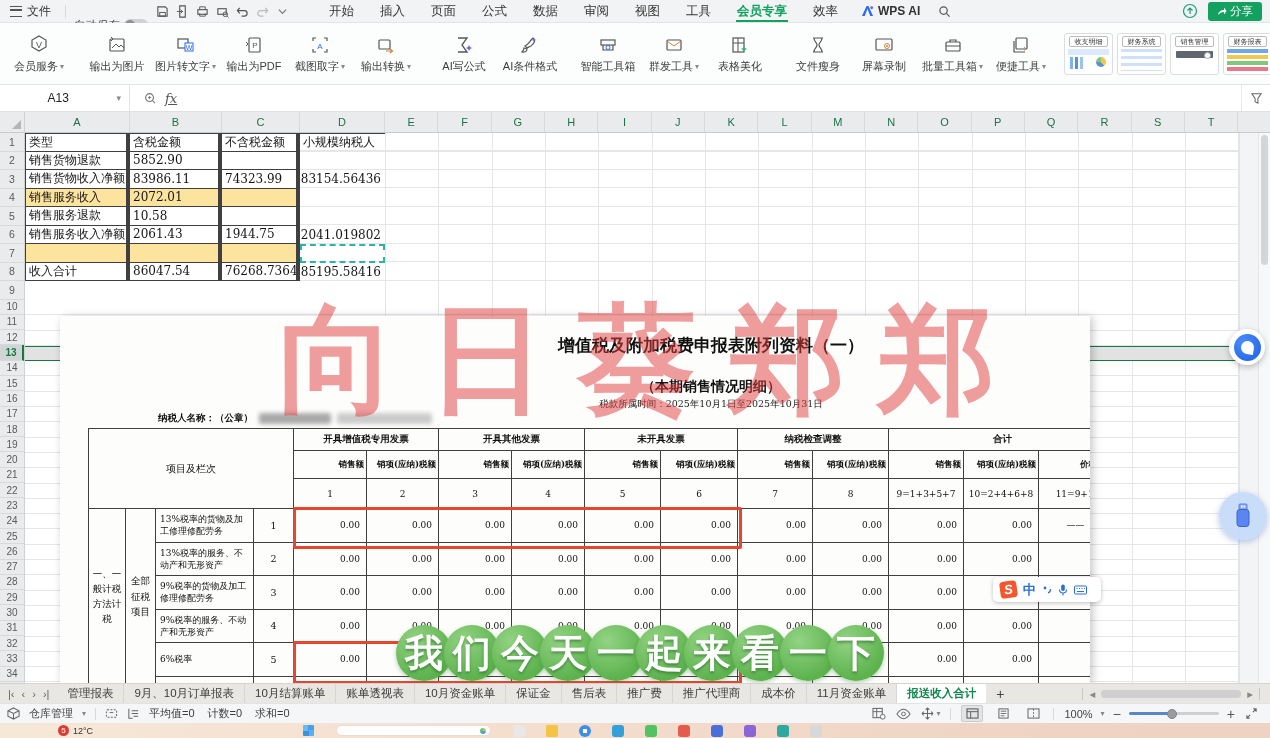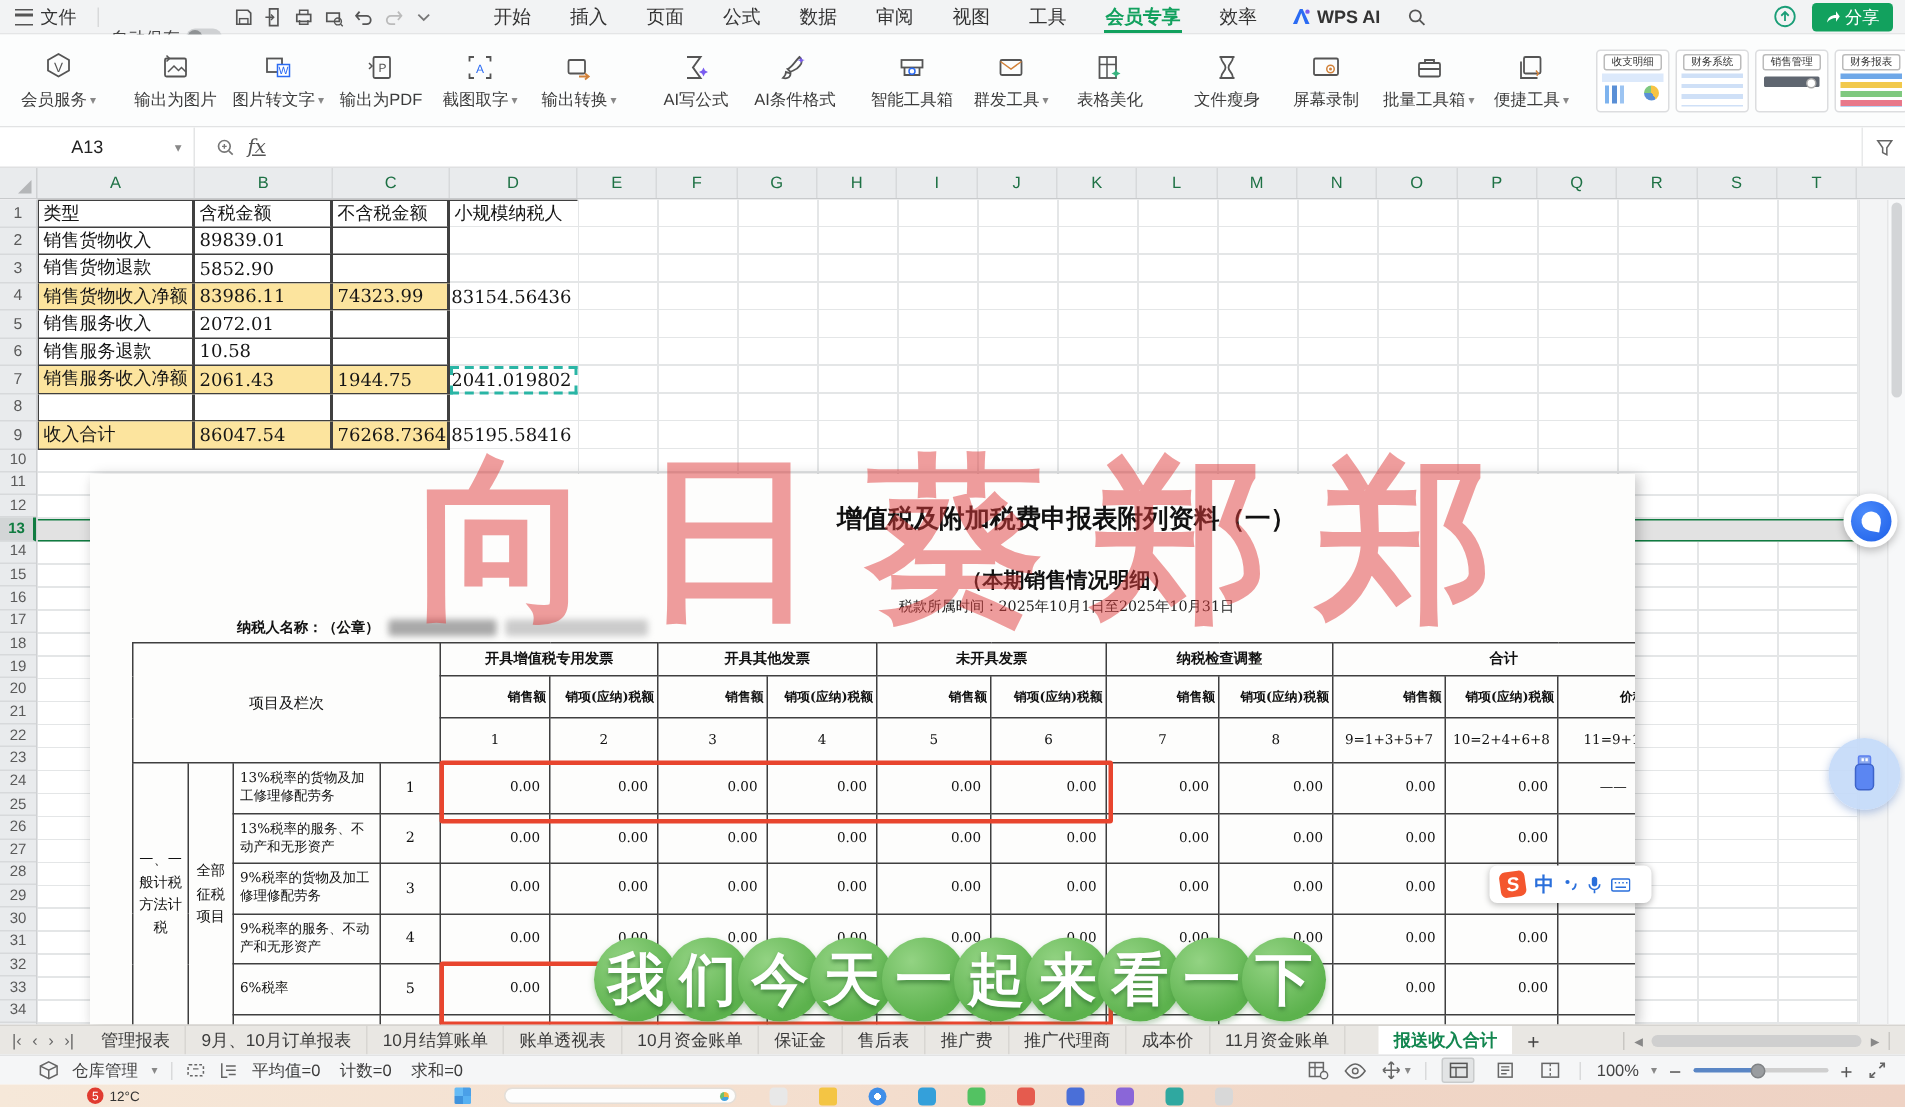--- a/index.html
+++ b/index.html
@@ -89,21 +89,21 @@
   .hlines2{position:absolute;left:25px;top:166.5px;width:1214px;height:384px;z-index:1;
     background:repeating-linear-gradient(180deg,transparent 0 14.3px,#e4e6e7 14.3px 15.3px);}
   .rightstrip{position:absolute;left:1239px;top:0;width:19px;height:550px;background:#f3f4f5;border-left:1px solid #e2e3e4;z-index:2;}
   #row13band{position:absolute;left:25px;top:213px;width:1231px;height:15px;background:#e2e2e2;
     border-top:1.5px solid #107c41;border-bottom:1.5px solid #107c41;box-sizing:border-box;z-index:3;}
 
   
   #sheettable{position:absolute;left:25px;top:0;z-index:4;font-family:"DejaVu Serif",serif;font-size:12px;color:#151515;}
   .srow{display:flex;height:18.5px;box-sizing:border-box;}
   .srow .c{box-sizing:border-box;display:flex;align-items:center;padding:0 3px;background:#fff;
-    border-right:2px solid #404040;border-bottom:1px solid #3f3f3f;overflow:hidden;white-space:nowrap;}
+    border-right:4px solid #404040;border-bottom:1px solid #3f3f3f;overflow:hidden;white-space:nowrap;}
   .srow .ca{width:105px;border-left:1px solid #3f3f3f;}
   .srow .cb{width:92px;}
   .srow .cc{width:78px;}
   .srow .cd{width:85px;background:transparent;border:none;justify-content:flex-end;padding-right:4px;}
   .srow:nth-child(1){border-top:1px solid #3f3f3f;}
   .srow:nth-child(1) .cd{justify-content:flex-start;}
   .srow:nth-child(4) .ca,.srow:nth-child(4) .cb,.srow:nth-child(4) .cc,
   .srow:nth-child(7) .ca,.srow:nth-child(7) .cb,.srow:nth-child(7) .cc,
   .srow:nth-child(9) .ca,.srow:nth-child(9) .cb,.srow:nth-child(9) .cc{background:#fce49e;}
   .srow:nth-child(7) .cd{border:2px dashed #2ab5a5;padding-right:2px;}
@@ -156,30 +156,30 @@
   #vscroll{position:absolute;left:1258px;top:0;width:12px;height:550px;background:#f7f8f9;border-left:1px solid #e5e6e7;z-index:15;}
   #vscroll .thumb{position:absolute;left:2px;top:2px;width:7px;height:130px;border-radius:4px;background:#d3d5d7;}
 
   
   #tabbar{position:absolute;left:0;top:683px;width:1270px;height:20px;background:#e9e7e3;border-top:1px solid #d6d4d0;
     box-sizing:border-box;display:flex;align-items:center;font-size:11.5px;color:#3b3b3b;}
   .tabnav{display:flex;align-items:center;gap:7px;padding:0 8px;color:#666;font-size:11px;}
   .tabnav span{cursor:pointer;}
   .tabs{display:flex;height:100%;}
   .tabs span{display:flex;align-items:center;padding:0 10px;border-right:1px solid #d8d6d2;cursor:pointer;white-space:nowrap;}
-  .tabs span:nth-of-type(12){background:#fff;color:#12864f;font-weight:bold;border-right:none;margin-left:22px;}
+  .tabs span:nth-of-type(12){background:#fff;color:#12864f;font-weight:bold;border-right:none;}
   .addtab{padding:0 10px;font-size:14px;color:#444;cursor:pointer;}
   .tabscroll{margin-left:auto;display:flex;align-items:center;gap:6px;padding-right:10px;color:#888;}
   .tabscroll .track{width:140px;height:8px;border-radius:4px;background:#cfcfcf;}
   .tsep{width:1px;height:12px;background:#c9c7c3;}
 
   
   #statusbar{position:absolute;left:0;top:703px;width:1270px;height:20px;background:#f5f6f7;border-top:1px solid #e2e3e4;
     box-sizing:border-box;display:flex;align-items:center;font-size:11px;color:#444;}
-  .sb-left{display:flex;align-items:center;gap:9px;padding-left:26px;}
+  .sb-left{display:flex;align-items:center;gap:9px;padding-left:7px;}
   .sb-sep{width:1px;height:12px;background:#d9dadb;}
   .sb-stats{display:flex;gap:13px;color:#3c3c3c;}
   .sb-right{margin-left:auto;display:flex;align-items:center;gap:10px;padding-right:12px;}
   .viewbtn{width:20px;height:15px;display:flex;align-items:center;justify-content:center;border-radius:2px;cursor:pointer;}
   .viewbtn.active{background:#e2e4e5;border:1px solid #c9cbcc;}
   .zoomctl{display:flex;align-items:center;gap:8px;}
   .slider{width:90px;height:3px;background:linear-gradient(90deg,#5a86c5 0 45%,#cfcfcf 45%);border-radius:2px;position:relative;cursor:pointer;}
   .slider .knob{position:absolute;left:42%;top:-3.5px;width:10px;height:10px;border-radius:50%;background:#9a9da0;border:1px solid #7f8285;box-sizing:border-box;}
 
   
@@ -571,26 +571,20 @@
 
     <div id="sheettable">
 
         <div class="srow">
           <span class="c ca">类型</span>
           <span class="c cb">含税金额</span>
           <span class="c cc">不含税金额</span>
           <span class="c cd">小规模纳税人</span>
         </div>
 
-        <div class="srow">
-          <span class="c ca">销售货物收入</span>
-          <span class="c cb">89839.01</span>
-          <span class="c cc"></span>
-          <span class="c cd"></span>
-        </div>
 
         <div class="srow">
           <span class="c ca">销售货物退款</span>
           <span class="c cb">5852.90</span>
           <span class="c cc"></span>
           <span class="c cd"></span>
         </div>
 
         <div class="srow">
           <span class="c ca">销售货物收入净额</span>

